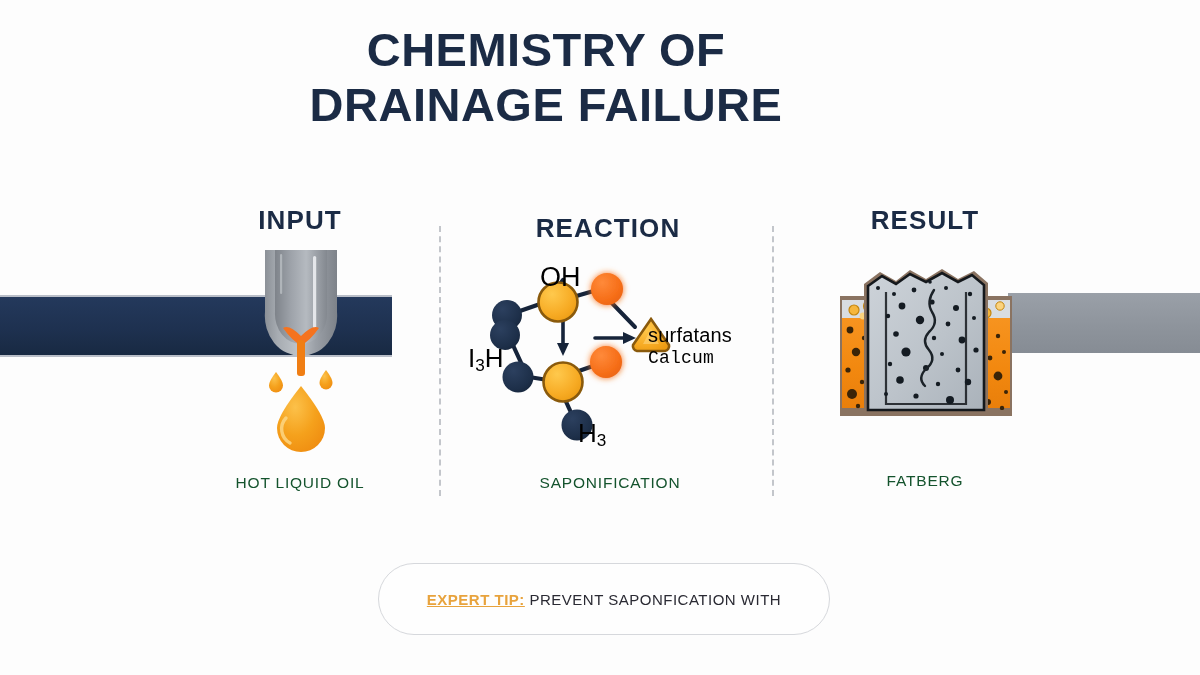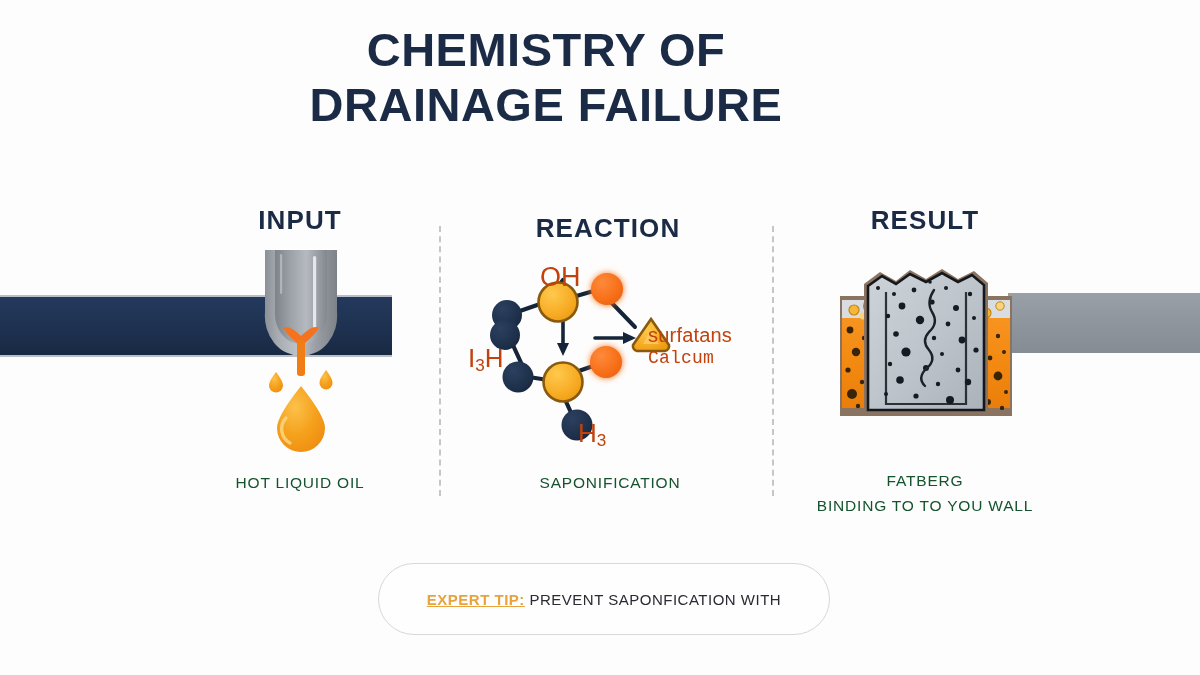--- a/index.html
+++ b/index.html
@@ -71,21 +71,21 @@
   #cap-reaction { left:490px; top:470px; width:240px; }
   #cap-result   { left:805px; top:468px; width:240px; }
 
   
   #input-art { position:absolute; left:243px; top:250px; width:116px; height:205px; }
 
   
   #reaction-art { position:absolute; left:455px; top:255px; width:300px; height:200px; }
   .mol-label {
     position:absolute;
-    color:#c2410c;
+    color:#000000;
     font-family:"Liberation Sans", sans-serif;
   }
   #lab-oh   { left:540px; top:262px; font-size:27px; }
   #lab-i3h  { left:468px; top:343px; font-size:26px; }
   #lab-h3   { left:578px; top:418px; font-size:26px; }
   #lab-surf { left:648px; top:324px; font-size:20px; letter-spacing:0.2px; }
   #lab-calc { left:648px; top:348px; font-size:18px; letter-spacing:0.2px;font-family:Liberation Mono, monospace; }
   .sub { font-size:0.66em; vertical-align:-0.25em; }
 
   
@@ -364,20 +364,19 @@
       <circle cx="48" cy="30" r="2"></circle>
   </g>
 
   <path d="M104 32 q-8 12 -2 22 q7 11 -3 20 q-8 9 0 18 q8 10 -3 19 q-9 9 -1 17" fill="none" stroke="#1b2228" stroke-width="2.4" stroke-linecap="round"></path>
 </svg>
 
 <div class="caption" id="cap-input">HOT LIQUID OIL</div>
 <div class="caption" id="cap-reaction">SAPONIFICATION</div>
 <div class="caption" id="cap-result">
   <div>FATBERG</div>
-  <div>BINDING TO TO YOU WALL</div>
 </div>
 
 <div id="tip">
   <div id="tip-text">
     <span id="tip-label">EXPERT TIP:</span><span> PREVENT SAPONFICATION WITH</span><br>
   </div>
 </div>
 
 </body></html>

